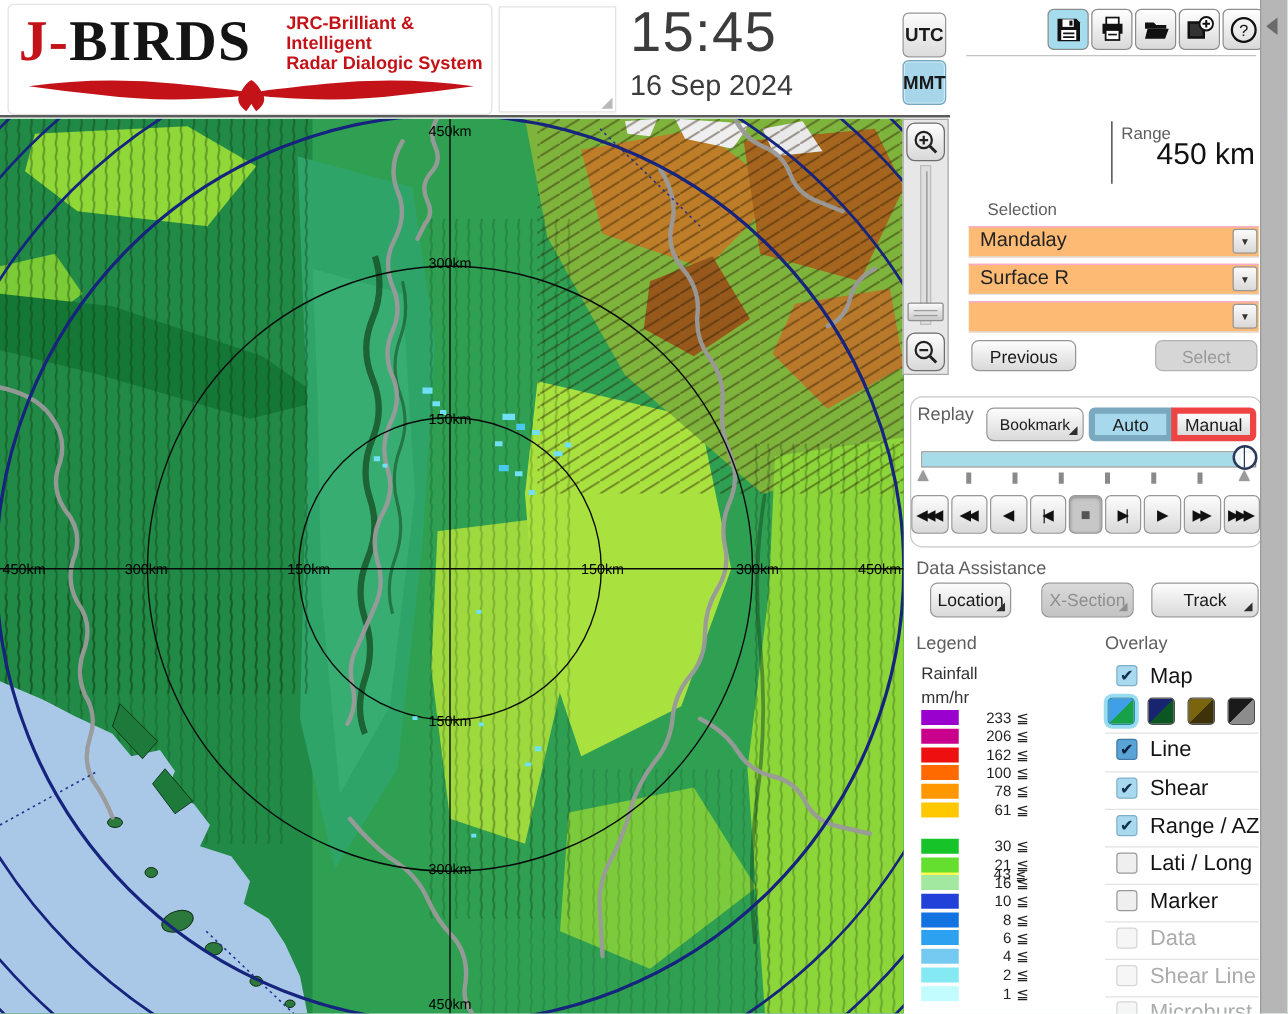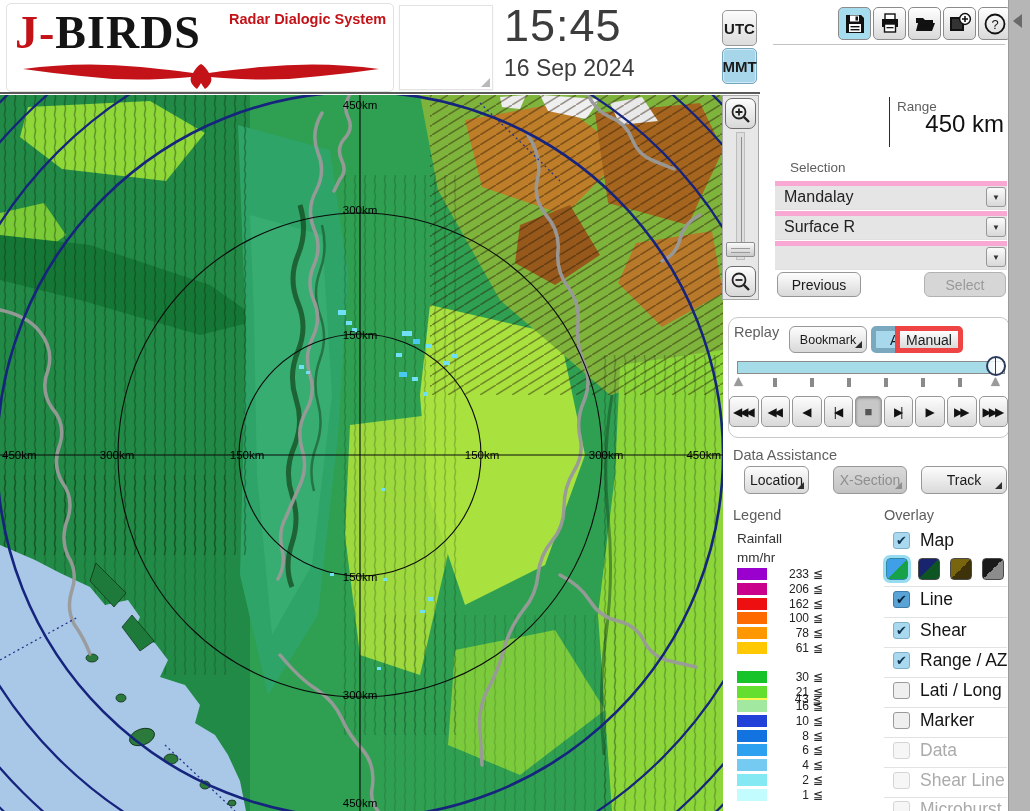--- a/index.html
+++ b/index.html
@@ -43,21 +43,21 @@
   .zbtn{position:absolute;left:2px;width:31px;height:31px;border-radius:7px;border:1.5px solid #6d6d6d;background:linear-gradient(#fdfdfd,#d8d8d8);display:flex;align-items:center;justify-content:center;box-sizing:border-box;}
   .ztrack{position:absolute;left:13px;top:36px;width:9px;height:128px;background:#dedede;border:1px solid #bdbdbd;box-sizing:border-box;}
   .ztrack-line{position:absolute;left:4px;top:4px;width:1px;height:116px;background:#8f8f8f;}
   .zhandle{position:absolute;left:3px;top:146px;width:29px;height:15px;border:1px solid #8e8e8e;border-radius:2px;background:linear-gradient(#fafafa,#c9c9c9);box-sizing:border-box;}
   .zhandle::after{content:"";position:absolute;left:4px;top:5px;width:19px;height:3px;border-top:1px solid #9a9a9a;border-bottom:1px solid #9a9a9a;}
 
   
   .lbl{position:absolute;font-size:13.5px;color:#5e5e5e;}
   .range-divider{position:absolute;left:889px;top:97px;width:1px;height:50px;background:#2c2c2c;}
   .range-value{position:absolute;left:886px;top:110px;width:118px;text-align:right;font-size:24px;color:#111;}
-  .dd{position:absolute;left:775px;width:232px;height:23px;background:#e5e5e5;border-top:5px solid #f9a8d4;border-bottom:1px solid #e0e0e0;}
+  .dd{position:absolute;left:775px;width:232px;height:23px;background:#fdba74;border-top:1px solid #f9a8d4;border-bottom:1px solid #e0e0e0;}
   .dd-text{position:absolute;left:9px;top:2px;font-size:16px;color:#222;}
   .dd-arrow{position:absolute;right:1px;top:1px;width:20px;height:20px;border:1px solid #979797;border-radius:3px;background:linear-gradient(#fbfbfb,#d8d8d8);display:flex;align-items:center;justify-content:center;font-size:8px;color:#333;box-sizing:border-box;}
   .btn{position:absolute;border:1px solid #979797;border-radius:6px;background:linear-gradient(#fdfdfd,#d9d9d9);
        font-size:14px;color:#1a1a1a;display:flex;align-items:center;justify-content:center;box-sizing:border-box;}
   .btn.disabled{background:#d6d6d6;color:#999;border-color:#b2b2b2;}
   .btn.gray{background:linear-gradient(#dadada,#c3c3c3);color:#8e8e8e;}
   .corner-tri{position:absolute;right:4px;bottom:4px;width:0;height:0;border-left:7px solid transparent;border-bottom:7px solid #2e2e2e;}
   .replay-box{position:absolute;left:728px;top:317px;width:280px;height:119px;border:1px solid #c8c8c8;border-radius:10px;}
   .seg{position:absolute;top:326px;height:27px;border:5px solid #ef4444;background:linear-gradient(#fdfdfd,#dadada);
        font-size:14px;color:#1a1a1a;display:flex;align-items:center;justify-content:center;box-sizing:border-box;}
@@ -95,20 +95,21 @@
 </style>
 </head>
 <body>
 
 <div class="app">
 
   <div class="header">
     <div class="logo">
       <div class="logo-title"><span class="red">J-</span><span class="blk">BIRDS</span></div>
       <div class="logo-tag">
+        <div>JRC-Brilliant &amp; Intelligent</div>
         <div>Radar  Dialogic  System</div>
       </div>
       <svg class="eagle" width="372" height="30" viewBox="0 0 360 30">
         <path fill="#c31218" d="M2,9 Q60,1 120,7 Q160,11 172,13 Q176,6 180,4 Q184,6 188,13 Q200,11 240,7 Q300,1 358,9 Q330,13 300,16 Q260,21 220,19 Q200,18 190,17 Q192,23 184,29 Q181,25 180,23 Q179,25 176,29 Q168,23 170,17 Q160,18 140,19 Q100,21 60,16 Q30,13 2,9 Z"></path>
       </svg>
     </div>
 
     <div class="whitebox">
         <span class="resize-tri"></span>
       </div>
@@ -329,21 +330,21 @@
   <div class="btn" style="left:777px;top:272px;width:84px;height:25px;">Previous</div>
   <div class="btn disabled" style="left:924px;top:272px;width:82px;height:25px;">Select</div>
 
   <div class="replay-box"></div>
   <div class="lbl" style="left:734px;top:324px;font-size:14.5px;">Replay</div>
   <div class="btn" style="left:789px;top:326px;width:78px;height:27px;font-size:12.5px;">
     <span>Bookmark</span>
     <span class="corner-tri"></span>
   </div>
   <div class="seg sel" style="left:871px;width:67px;border-radius:5px 0 0 5px;">Auto</div>
-  <div class="seg" style="left:895px;width:68px;border-radius:0 5px 5px 0;">Manual</div>
+  <div class="seg" style="left:937px;width:68px;border-radius:0 5px 5px 0;">Manual</div>
 
   <div class="rtrack">
       <div class="rfill" style="width:96%;"></div>
     </div>
   <div class="rhandle"></div>
   <div class="tick" style="left:773px;"></div>
   <div class="tick" style="left:810px;"></div>
   <div class="tick" style="left:847px;"></div>
   <div class="tick" style="left:884px;"></div>
   <div class="tick" style="left:921px;"></div>

